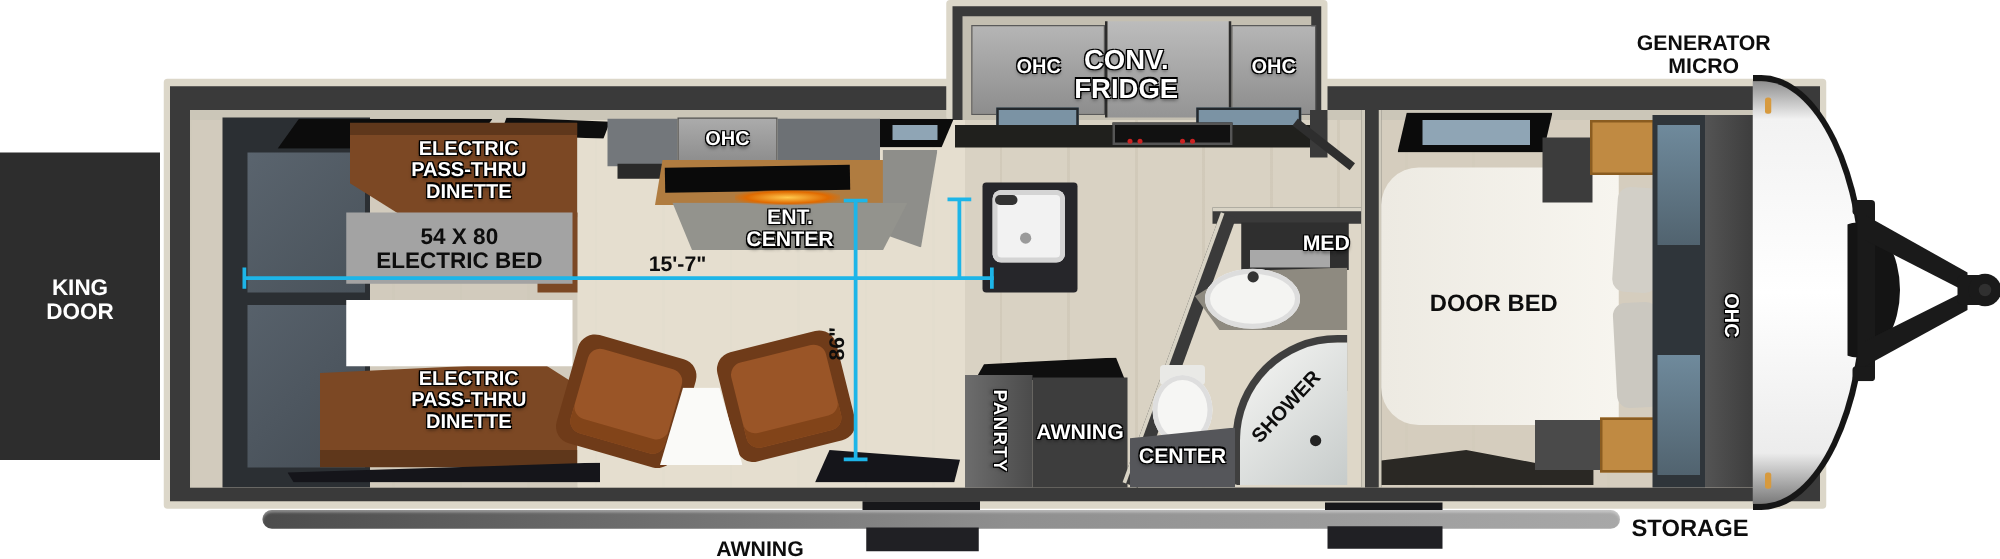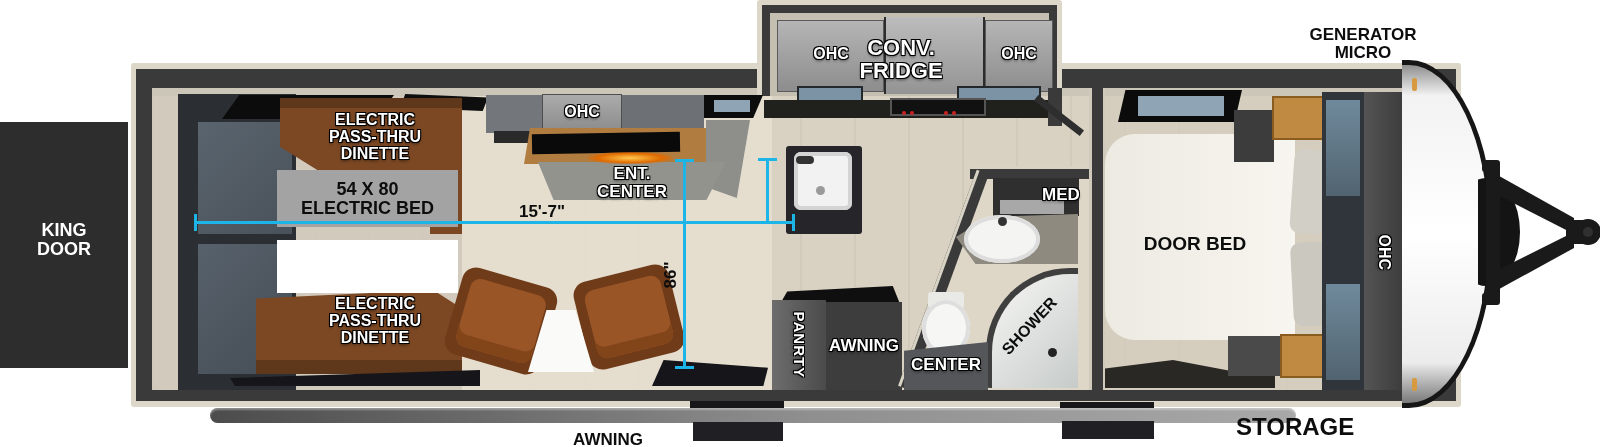--- a/index.html
+++ b/index.html
@@ -179,21 +179,21 @@
     <circle cx="110" cy="72" r="5" fill="#303030"></circle>
   </svg>
 
   <div class="a" style="left:690px;top:401px;width:94px;height:9px;background:#17171a"></div>
   <div class="a" style="left:1060px;top:402px;width:94px;height:8px;background:#17171a"></div>
   <div class="a" style="left:210px;top:408px;width:1086px;height:15px;border-radius:8px;
               background:linear-gradient(90deg,#4c4c4c,#8f8f8f 55%,#a8a8a8);box-shadow:inset 0 2px 2px rgba(255,255,255,.35)"></div>
   <div class="a" style="left:693px;top:422px;width:90px;height:19px;background:#202024"></div>
   <div class="a" style="left:1062px;top:421px;width:92px;height:18px;background:#202024"></div>
   <div class="a blab nowrap" style="left:560px;top:431px;width:96px;font-size:17px">AWNING</div>
-  <div class="a blab nowrap" style="left:1236px;top:414px;width:104px;font-size:24px">STORAGE</div>
+  <div class="a blab nowrap" style="left:1300px;top:414px;width:104px;font-size:19px">STORAGE</div>
 
   <div class="a blab" style="left:1300px;top:26px;width:126px;font-size:17px">GENERATOR MICRO</div>
 
   <div class="a dim" style="left: 196px; top: 221px; width: 599px; height: 3px; background: rgb(29, 181, 232);"></div>
   <div class="a dim" style="left: 194px; top: 214px; width: 3px; height: 17px; background: rgb(29, 181, 232);"></div>
   <div class="a dim" style="left: 792px; top: 214px; width: 3px; height: 17px; background: rgb(29, 181, 232);"></div>
   <div class="a dim" style="left: 683px; top: 161px; width: 3px; height: 207px; background: rgb(29, 181, 232);"></div>
   <div class="a dim" style="left: 675px; top: 159px; width: 19px; height: 3px; background: rgb(29, 181, 232);"></div>
   <div class="a dim" style="left: 675px; top: 366px; width: 19px; height: 3px; background: rgb(29, 181, 232);"></div>
   <div class="a dim" style="left: 766px; top: 160px; width: 3px; height: 63px; background: rgb(29, 181, 232);"></div>

